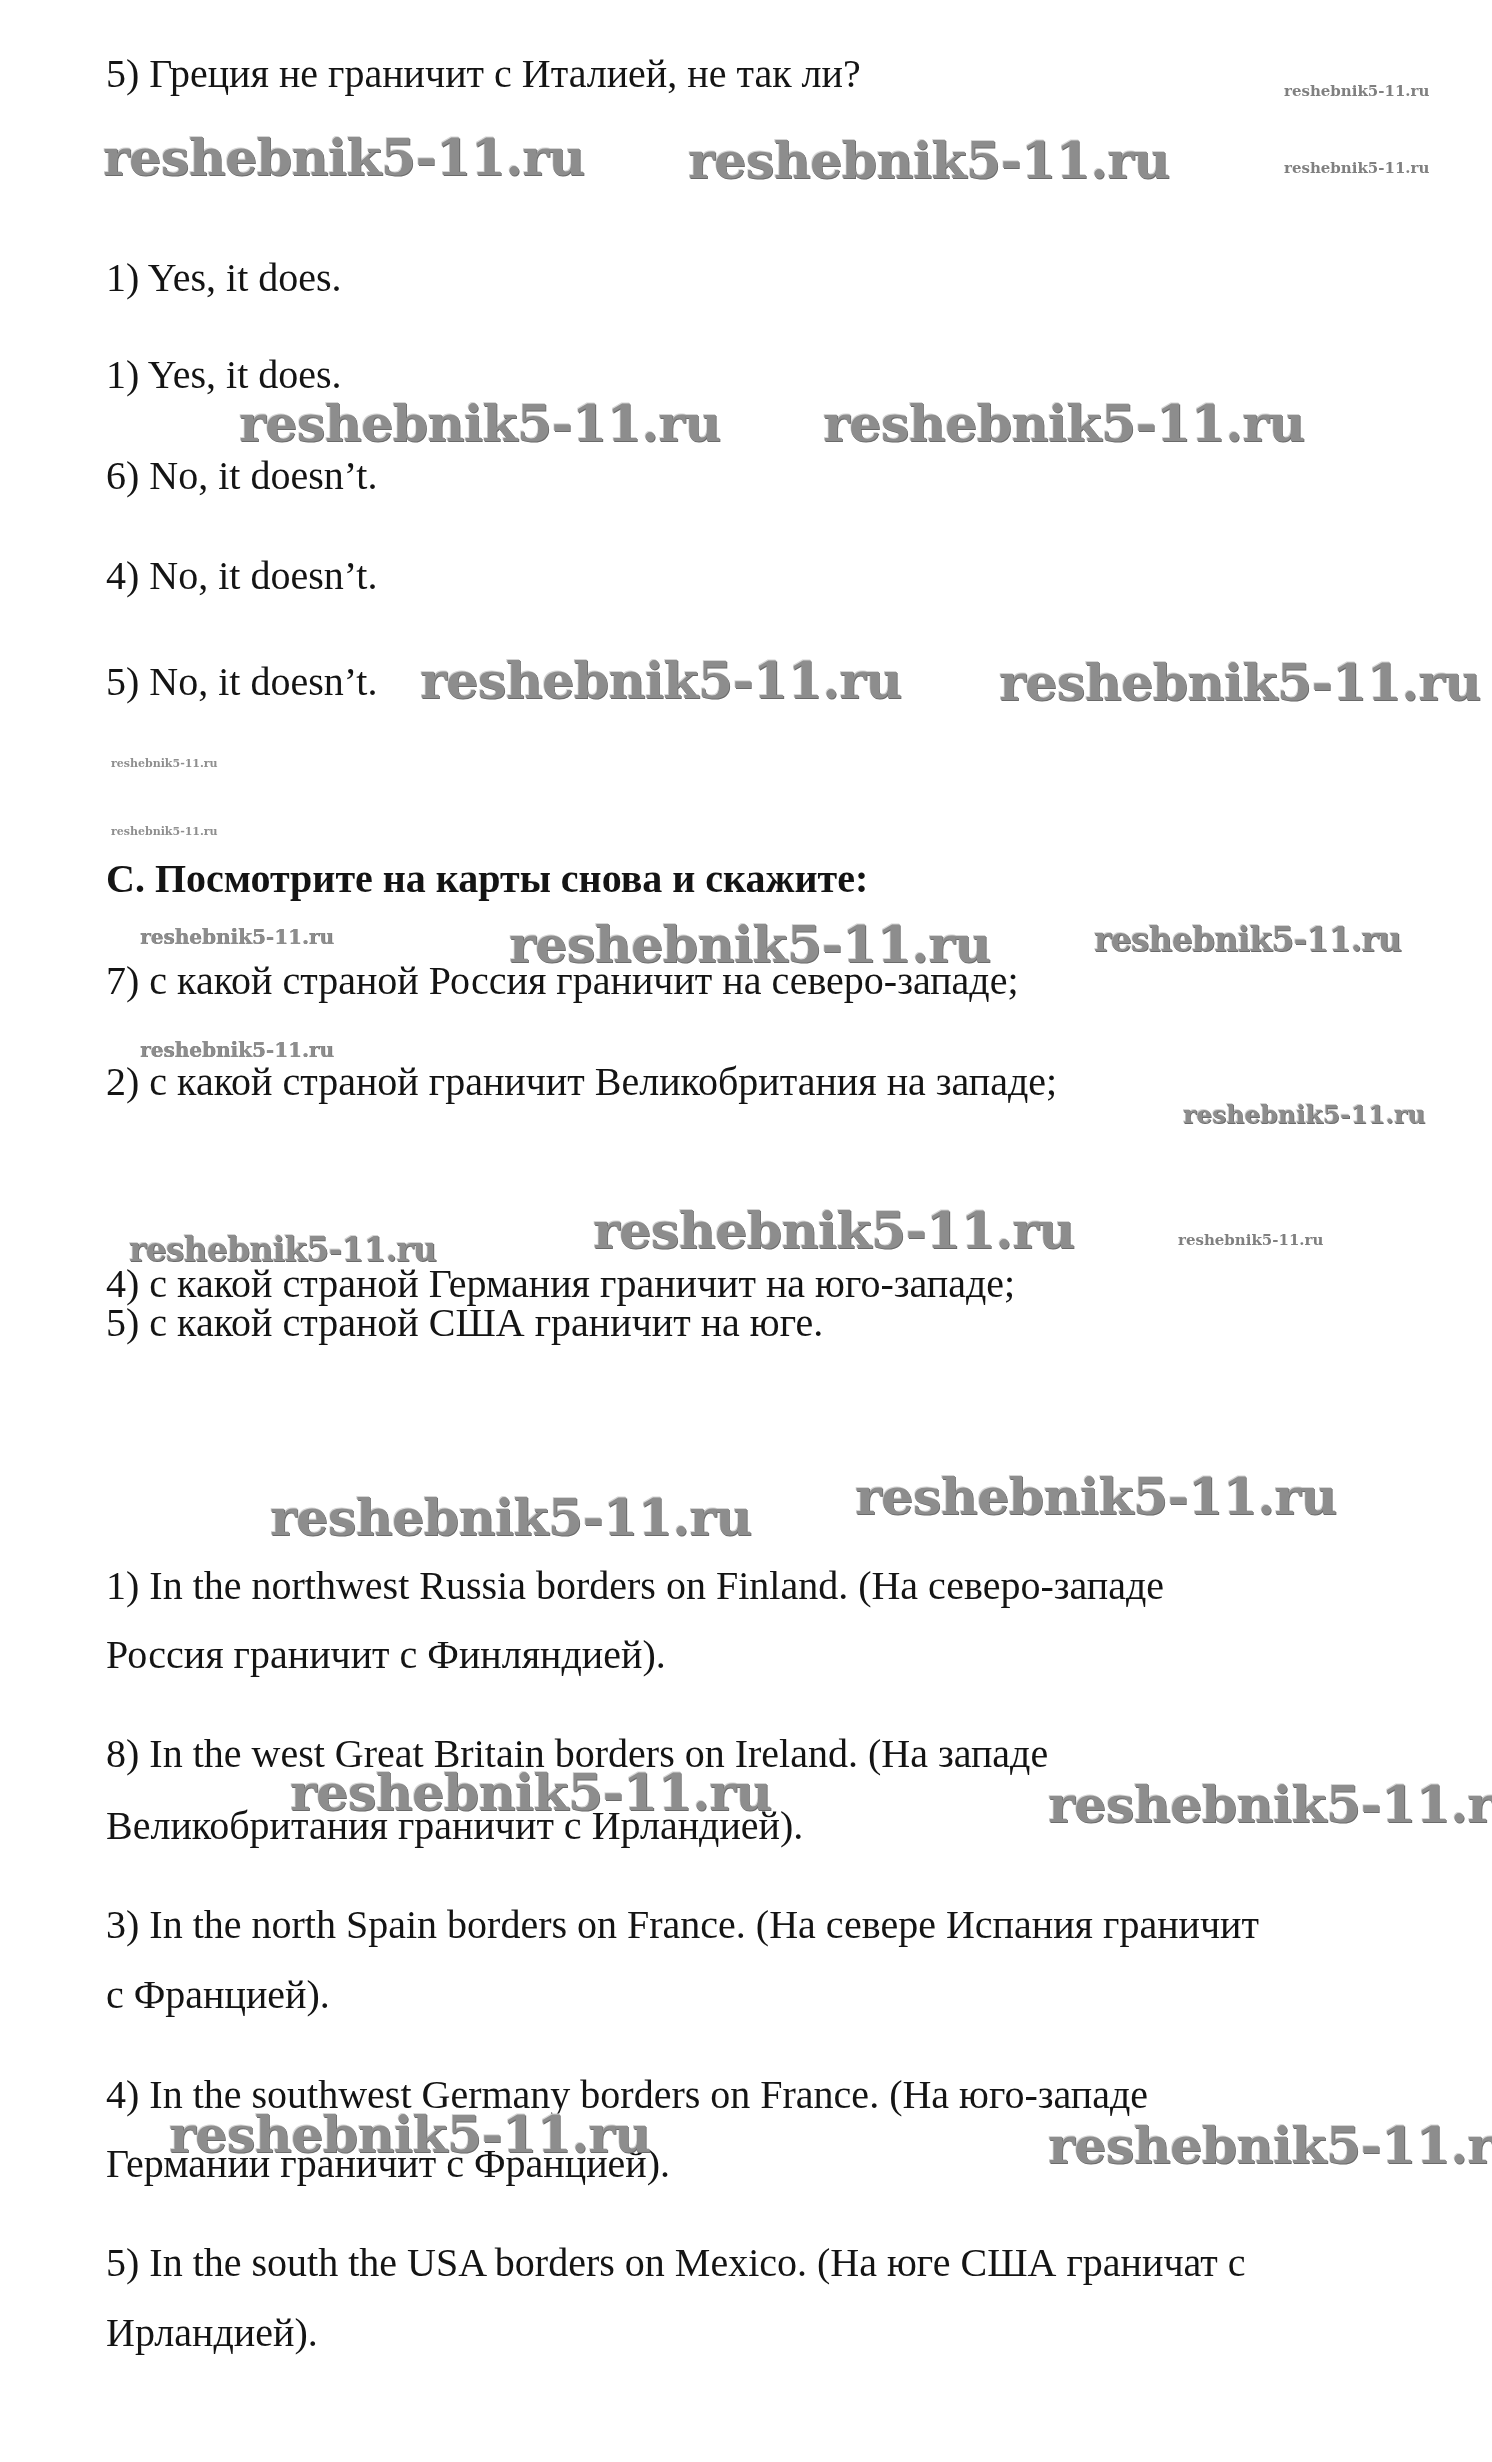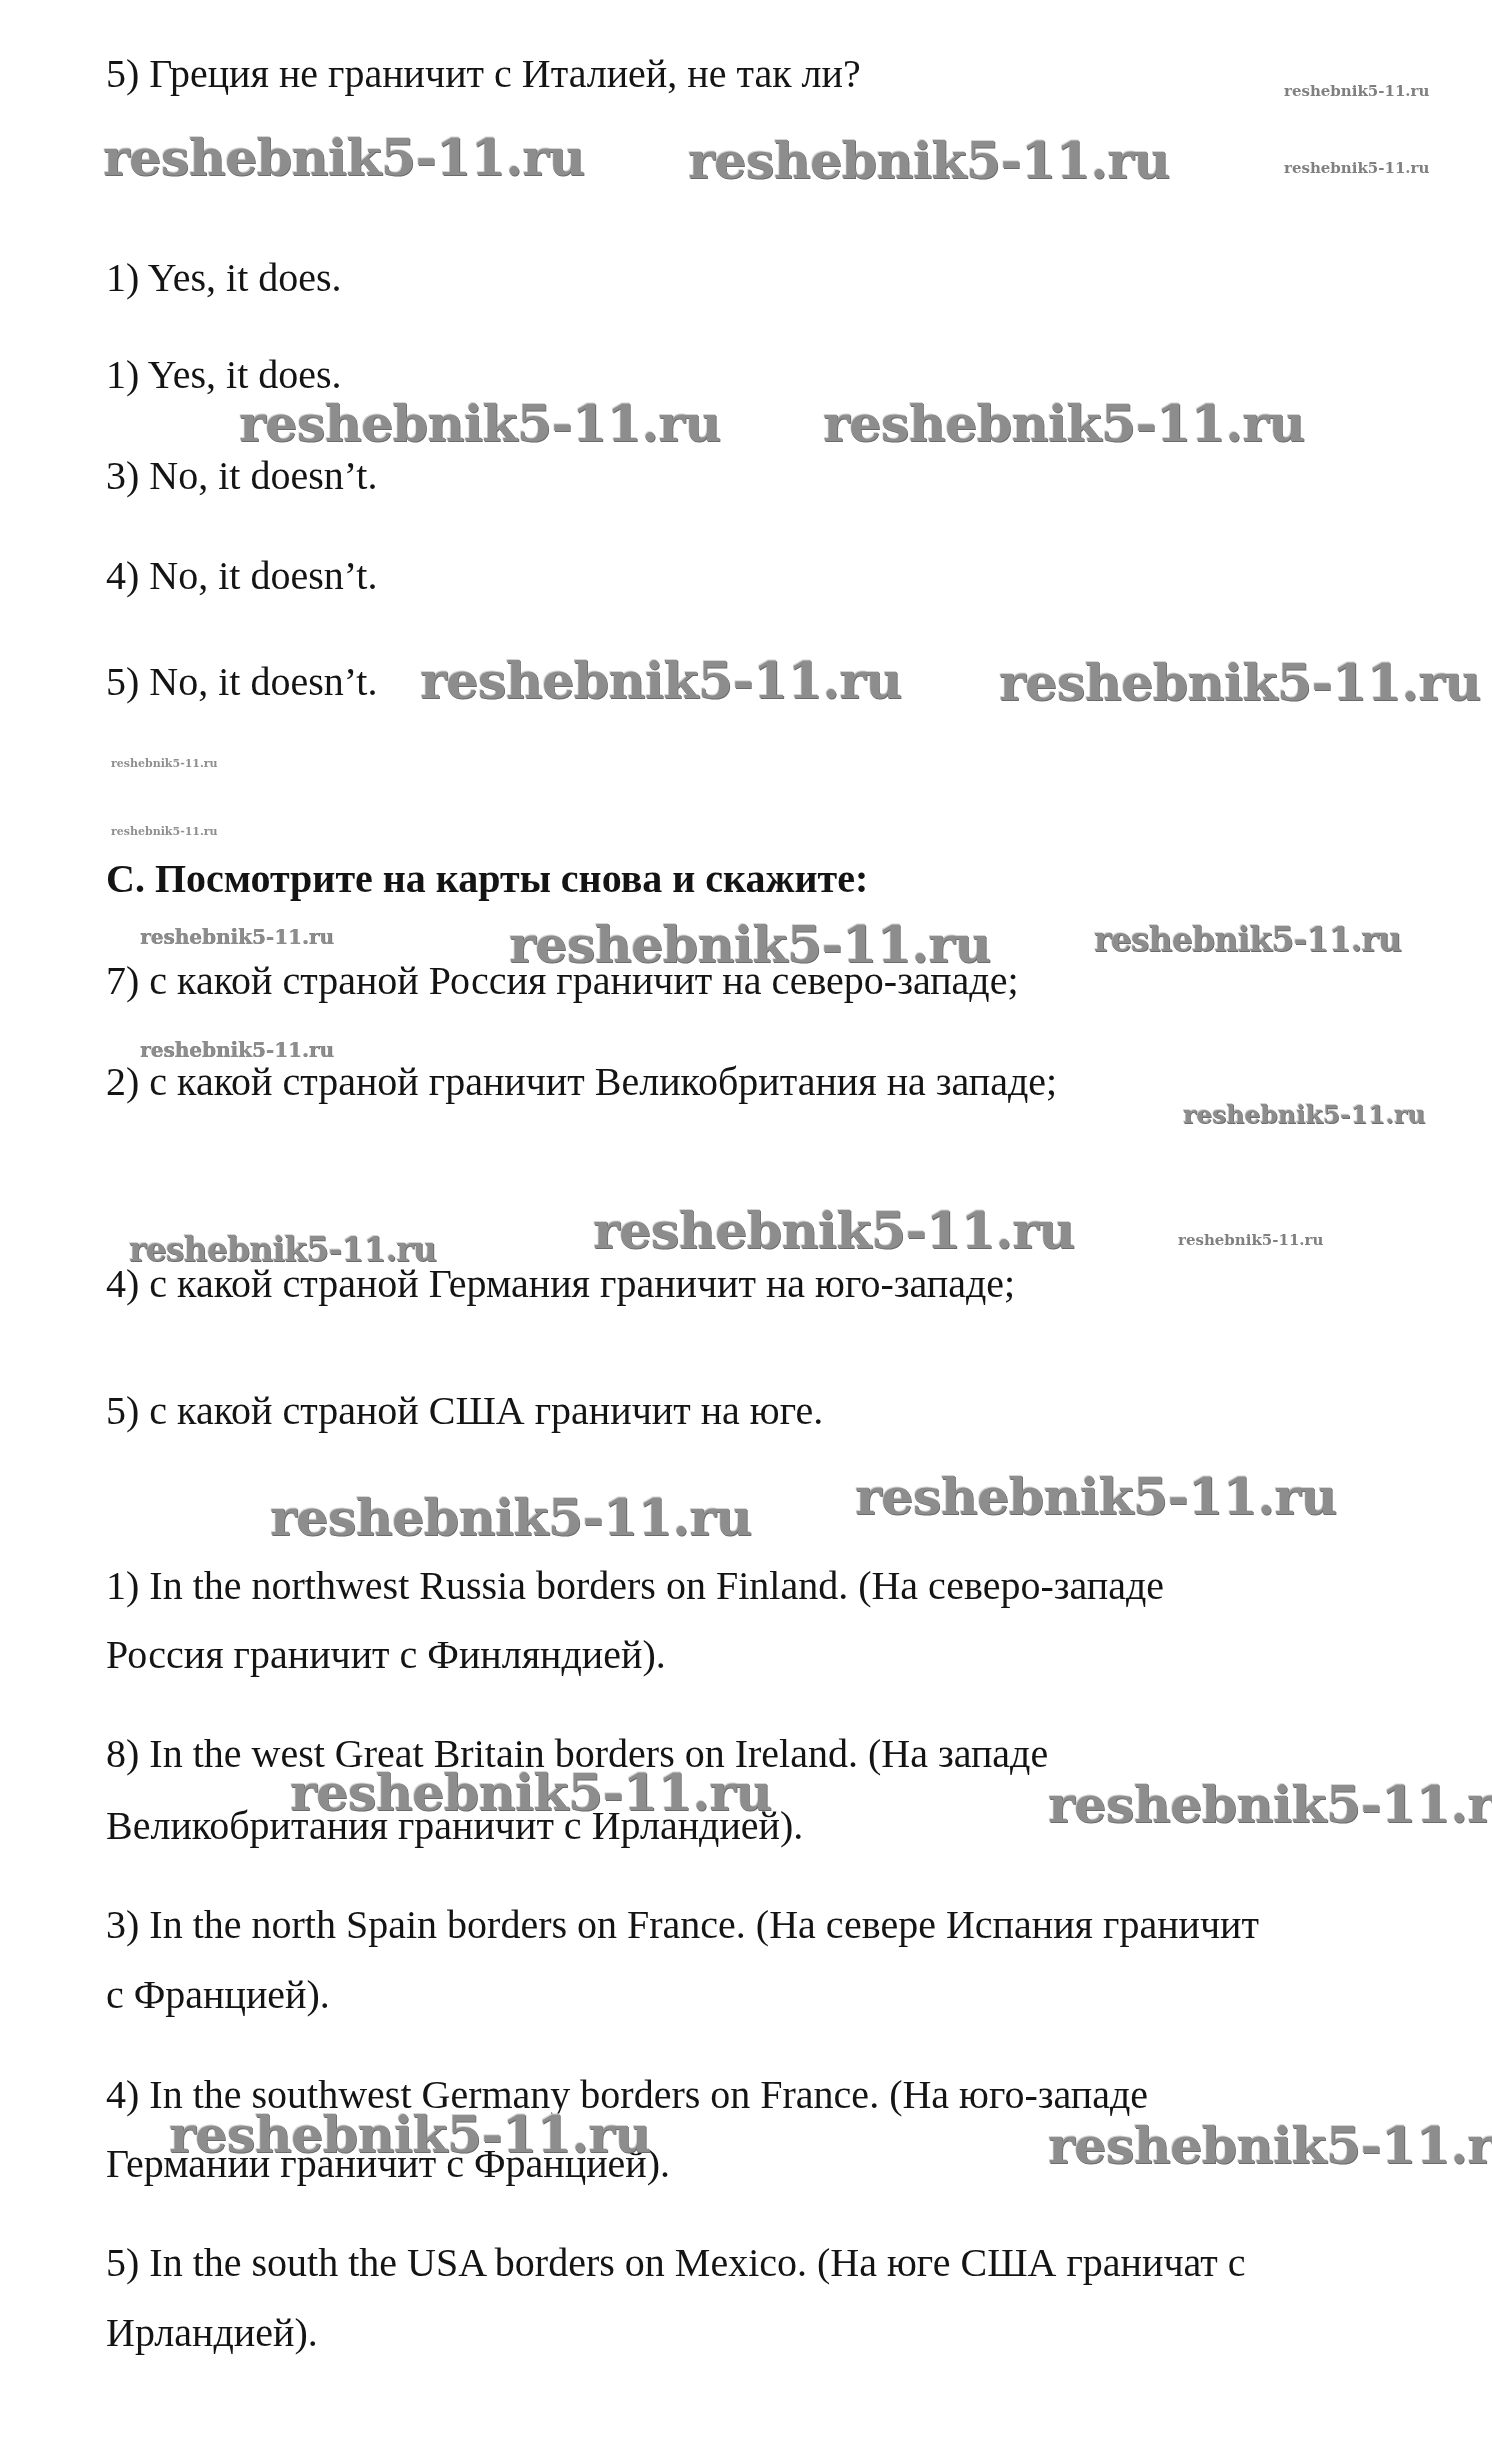--- a/index.html
+++ b/index.html
@@ -44,30 +44,30 @@
 </style>
 </head>
 <body>
 
 <div id="page">
 
   <div class="line" style="top:51px">5) Греция не граничит с Италией, не так ли?</div>
 
   <div class="line" style="top:255px">1) Yes, it does.</div>
   <div class="line" style="top:352px">1) Yes, it does.</div>
-  <div class="line" style="top:453px">3) No, it doesn’t.</div>
+  <div class="line" style="top:453px">6) No, it doesn’t.</div>
   <div class="line" style="top:553px">4) No, it doesn’t.</div>
   <div class="line" style="top:659px">5) No, it doesn’t.</div>
 
   <div class="line heading" style="top:856px">С. Посмотрите на карты снова и скажите:</div>
 
   <div class="line" style="top:958px">7) с какой страной Россия граничит на северо-западе;</div>
   <div class="line" style="top:1059px">2) с какой страной граничит Великобритания на западе;</div>
   <div class="line" style="top:1261px">4) с какой страной Германия граничит на юго-западе;</div>
-  <div class="line" style="top:1388px">5) с какой страной США граничит на юге.</div>
+  <div class="line" style="top:1300px">5) с какой страной США граничит на юге.</div>
 
   <div class="line" style="top:1563px">1) In the northwest Russia borders on Finland. (На северо-западе</div>
   <div class="line" style="top:1632px">Россия граничит с Финляндией).</div>
 
   <div class="line" style="top:1731px">8) In the west Great Britain borders on Ireland. (На западе</div>
   <div class="line" style="top:1803px">Великобритания граничит с Ирландией).</div>
 
   <div class="line" style="top:1902px">3) In the north Spain borders on France. (На севере Испания граничит</div>
   <div class="line" style="top:1972px">с Францией).</div>
 

